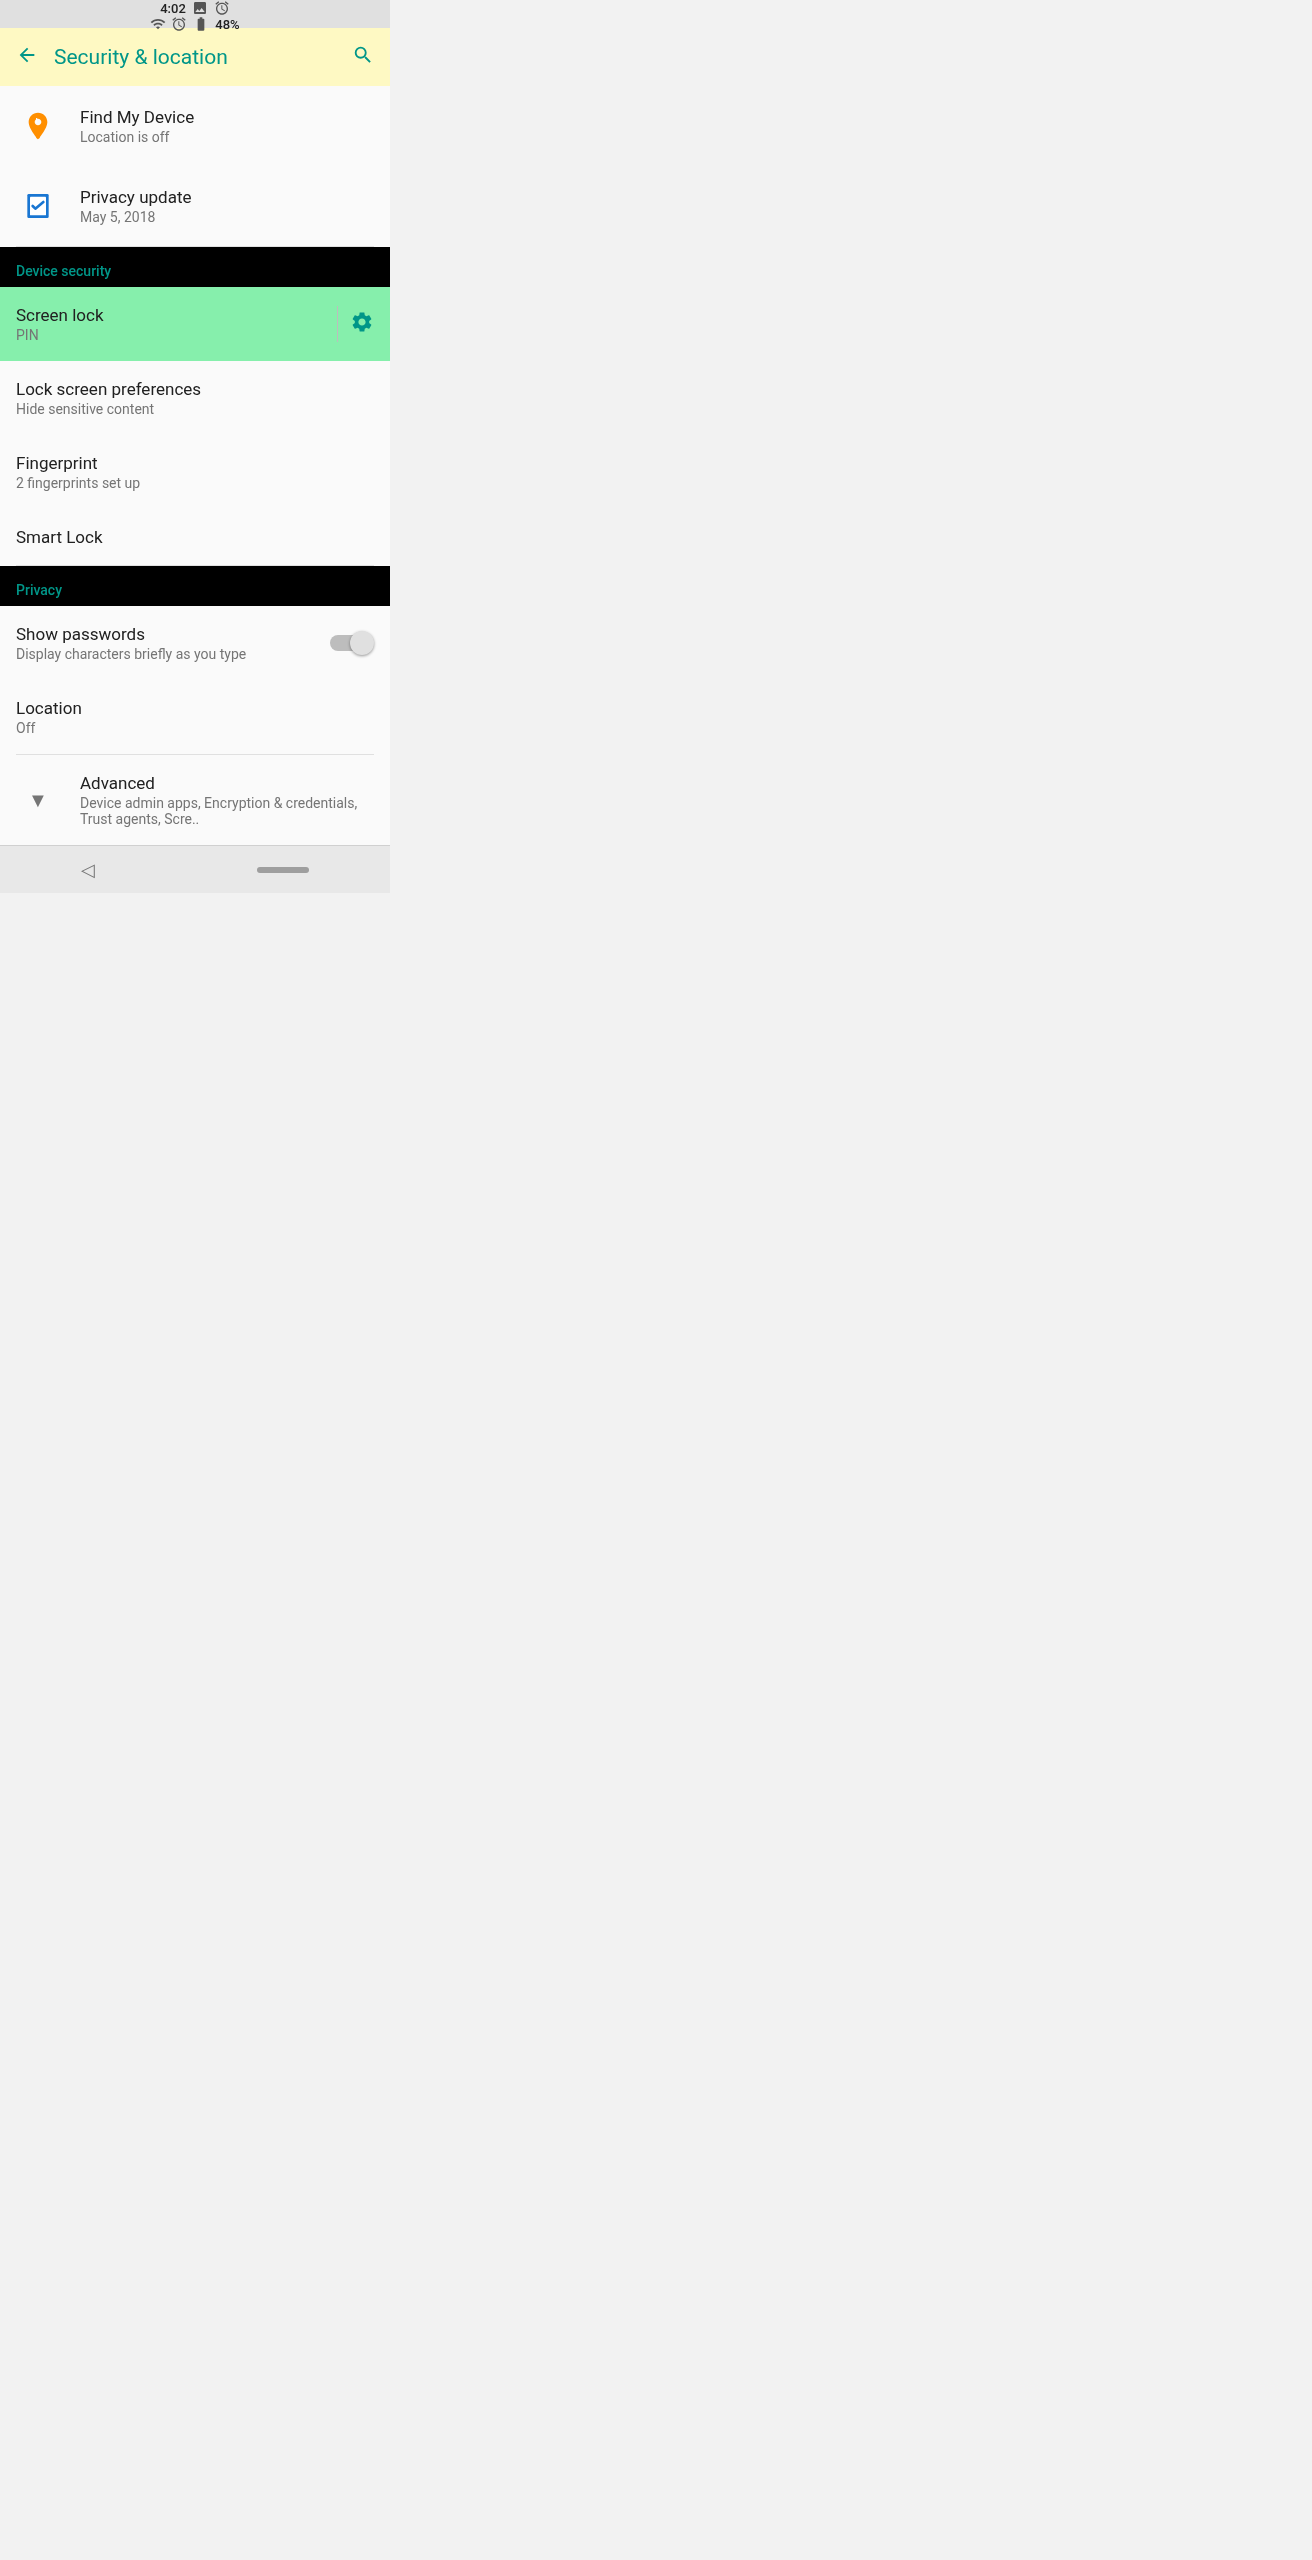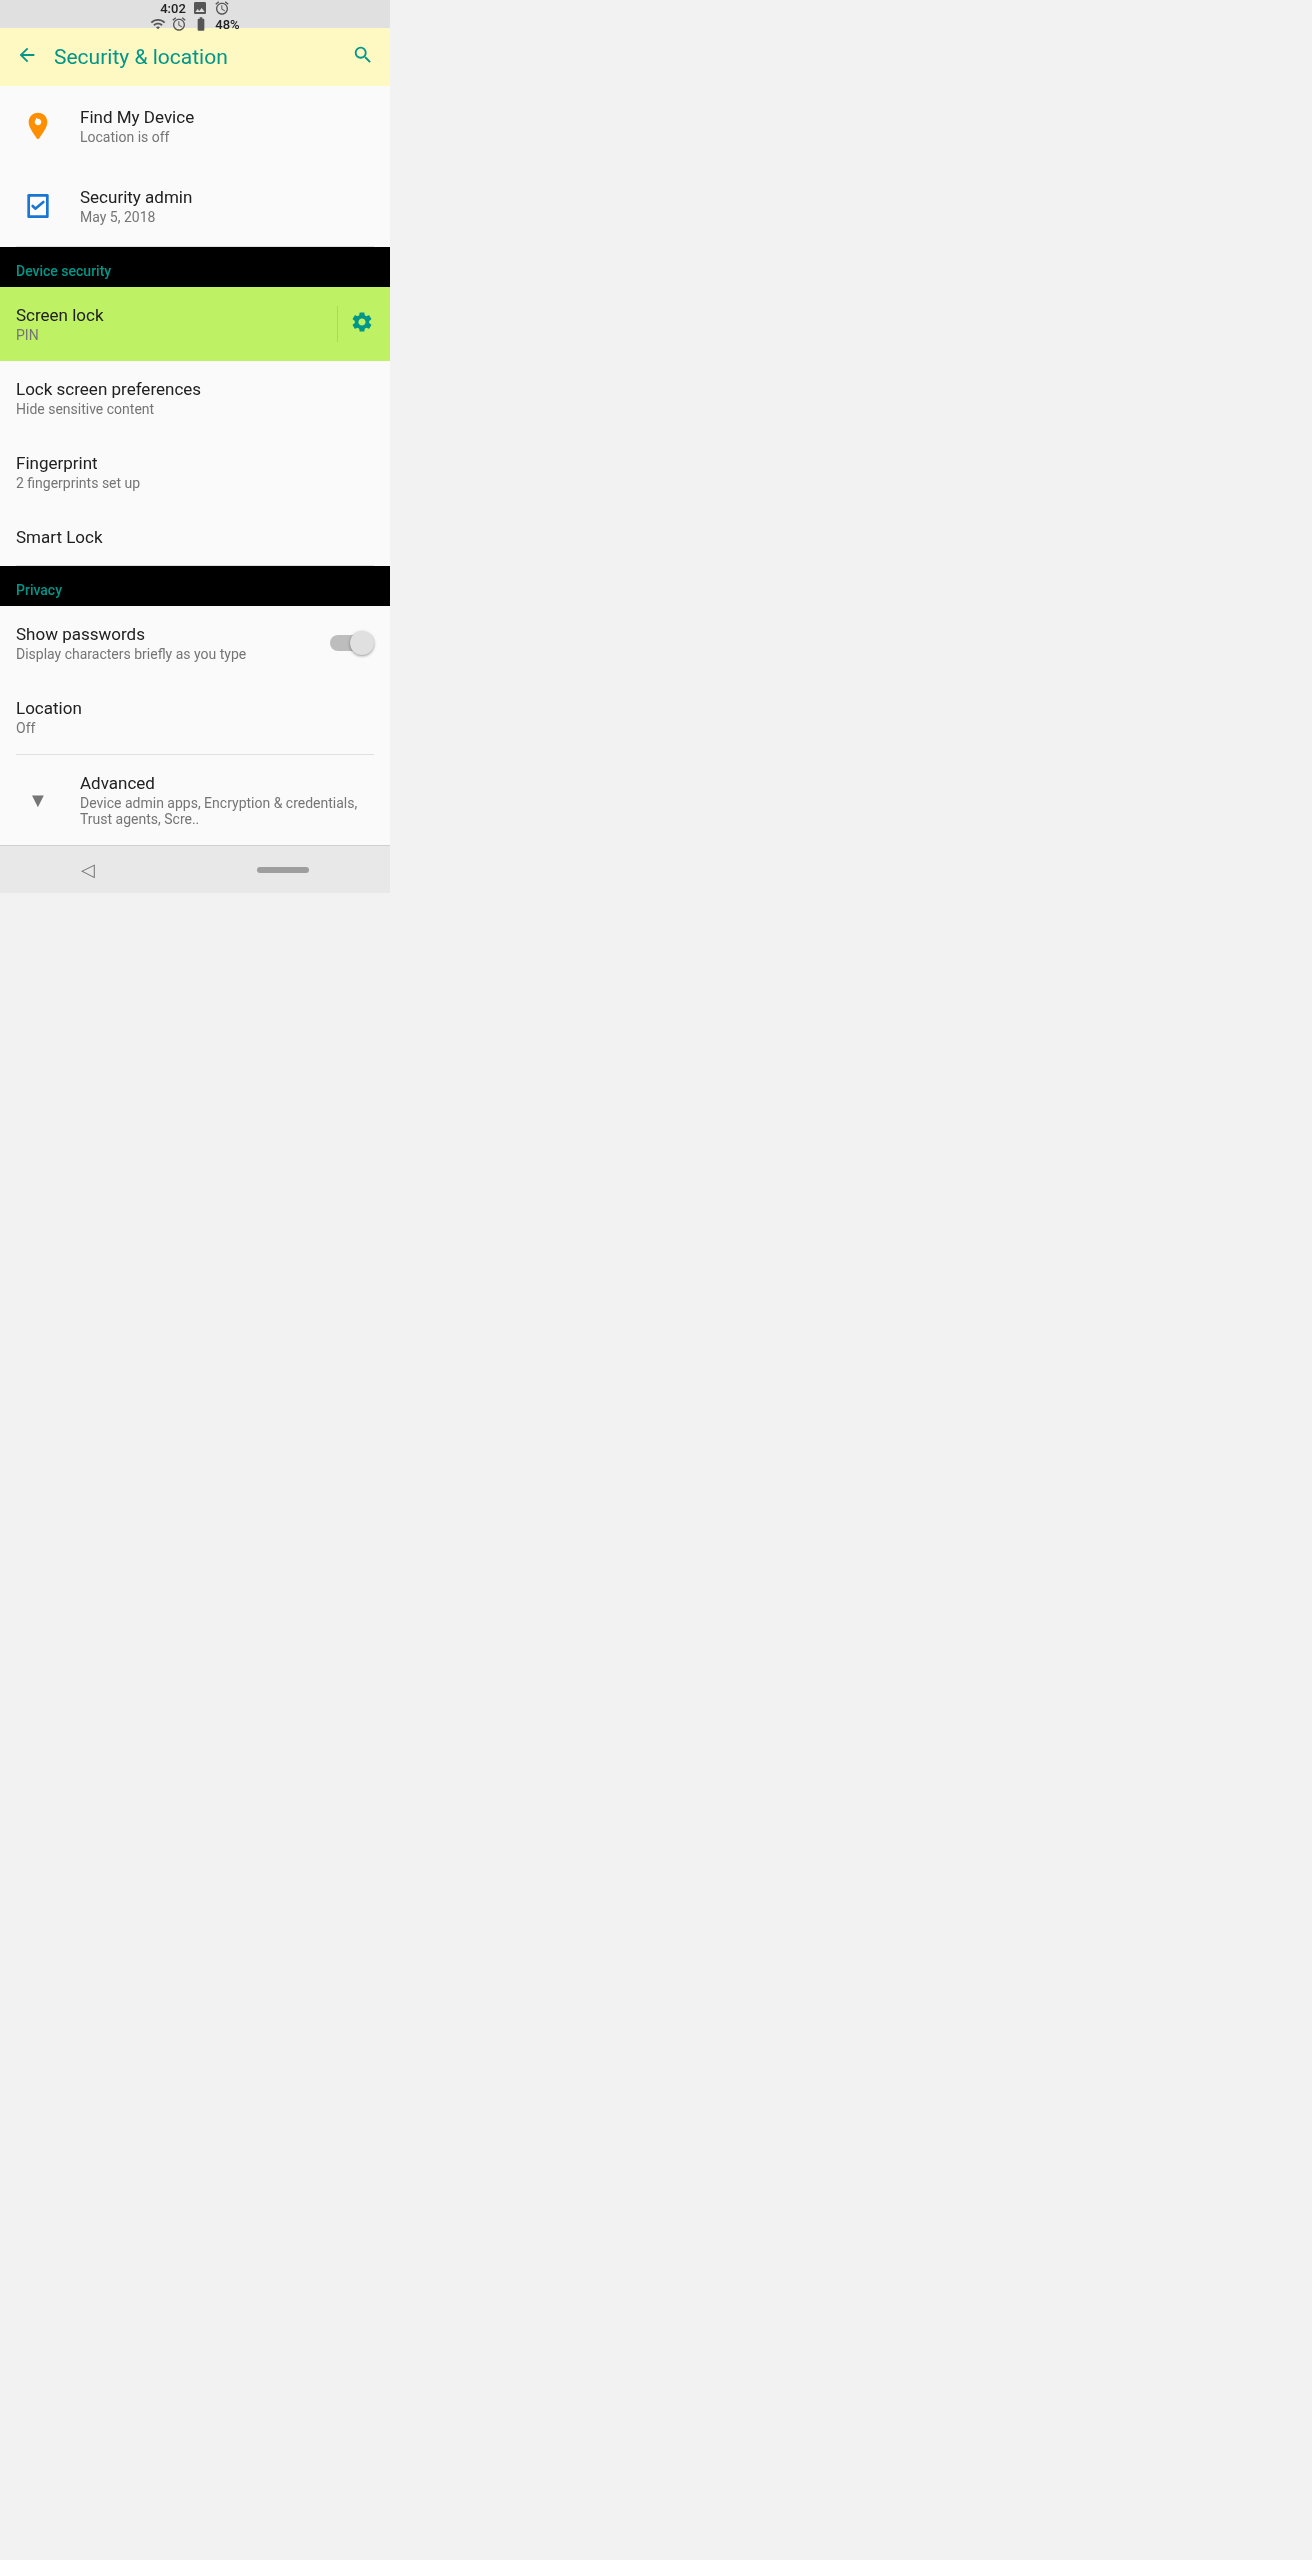--- a/index.html
+++ b/index.html
@@ -125,21 +125,21 @@
       color: #009688;
       font-weight: 500;
       background: #000000;
     }
 
     
     .screen-lock-row {
       display: flex;
       align-items: center;
       padding: 18px 16px;
-      background: #bef264;
+      background: #86efac;
       cursor: pointer;
     }
 
     .screen-lock-text {
       flex: 1;
     }
 
     .screen-lock-separator {
       width: 1px;
       height: 36px;
@@ -288,21 +288,21 @@
 
   <div class="section-item">
     <div class="item-icon">
       <svg width="32" height="32" viewBox="0 0 24 24" fill="#1976d2">
         <rect x="4" y="3" width="16" height="18" rx="1" fill="#1976d2"></rect>
         <rect x="6" y="5" width="12" height="14" rx="0.5" fill="white"></rect>
         <polyline points="8,12 10,14 16,9" stroke="#1976d2" stroke-width="2" fill="none" stroke-linecap="round" stroke-linejoin="round"></polyline>
       </svg>
     </div>
     <div class="item-text">
-      <div class="item-title">Security admin</div>
+      <div class="item-title">Privacy update</div>
       <div class="item-subtitle">May 5, 2018</div>
     </div>
   </div>
 
   <div class="divider"></div>
 
   <div class="section-header">Device security</div>
 
   <div class="screen-lock-row">
     <div class="screen-lock-text">

